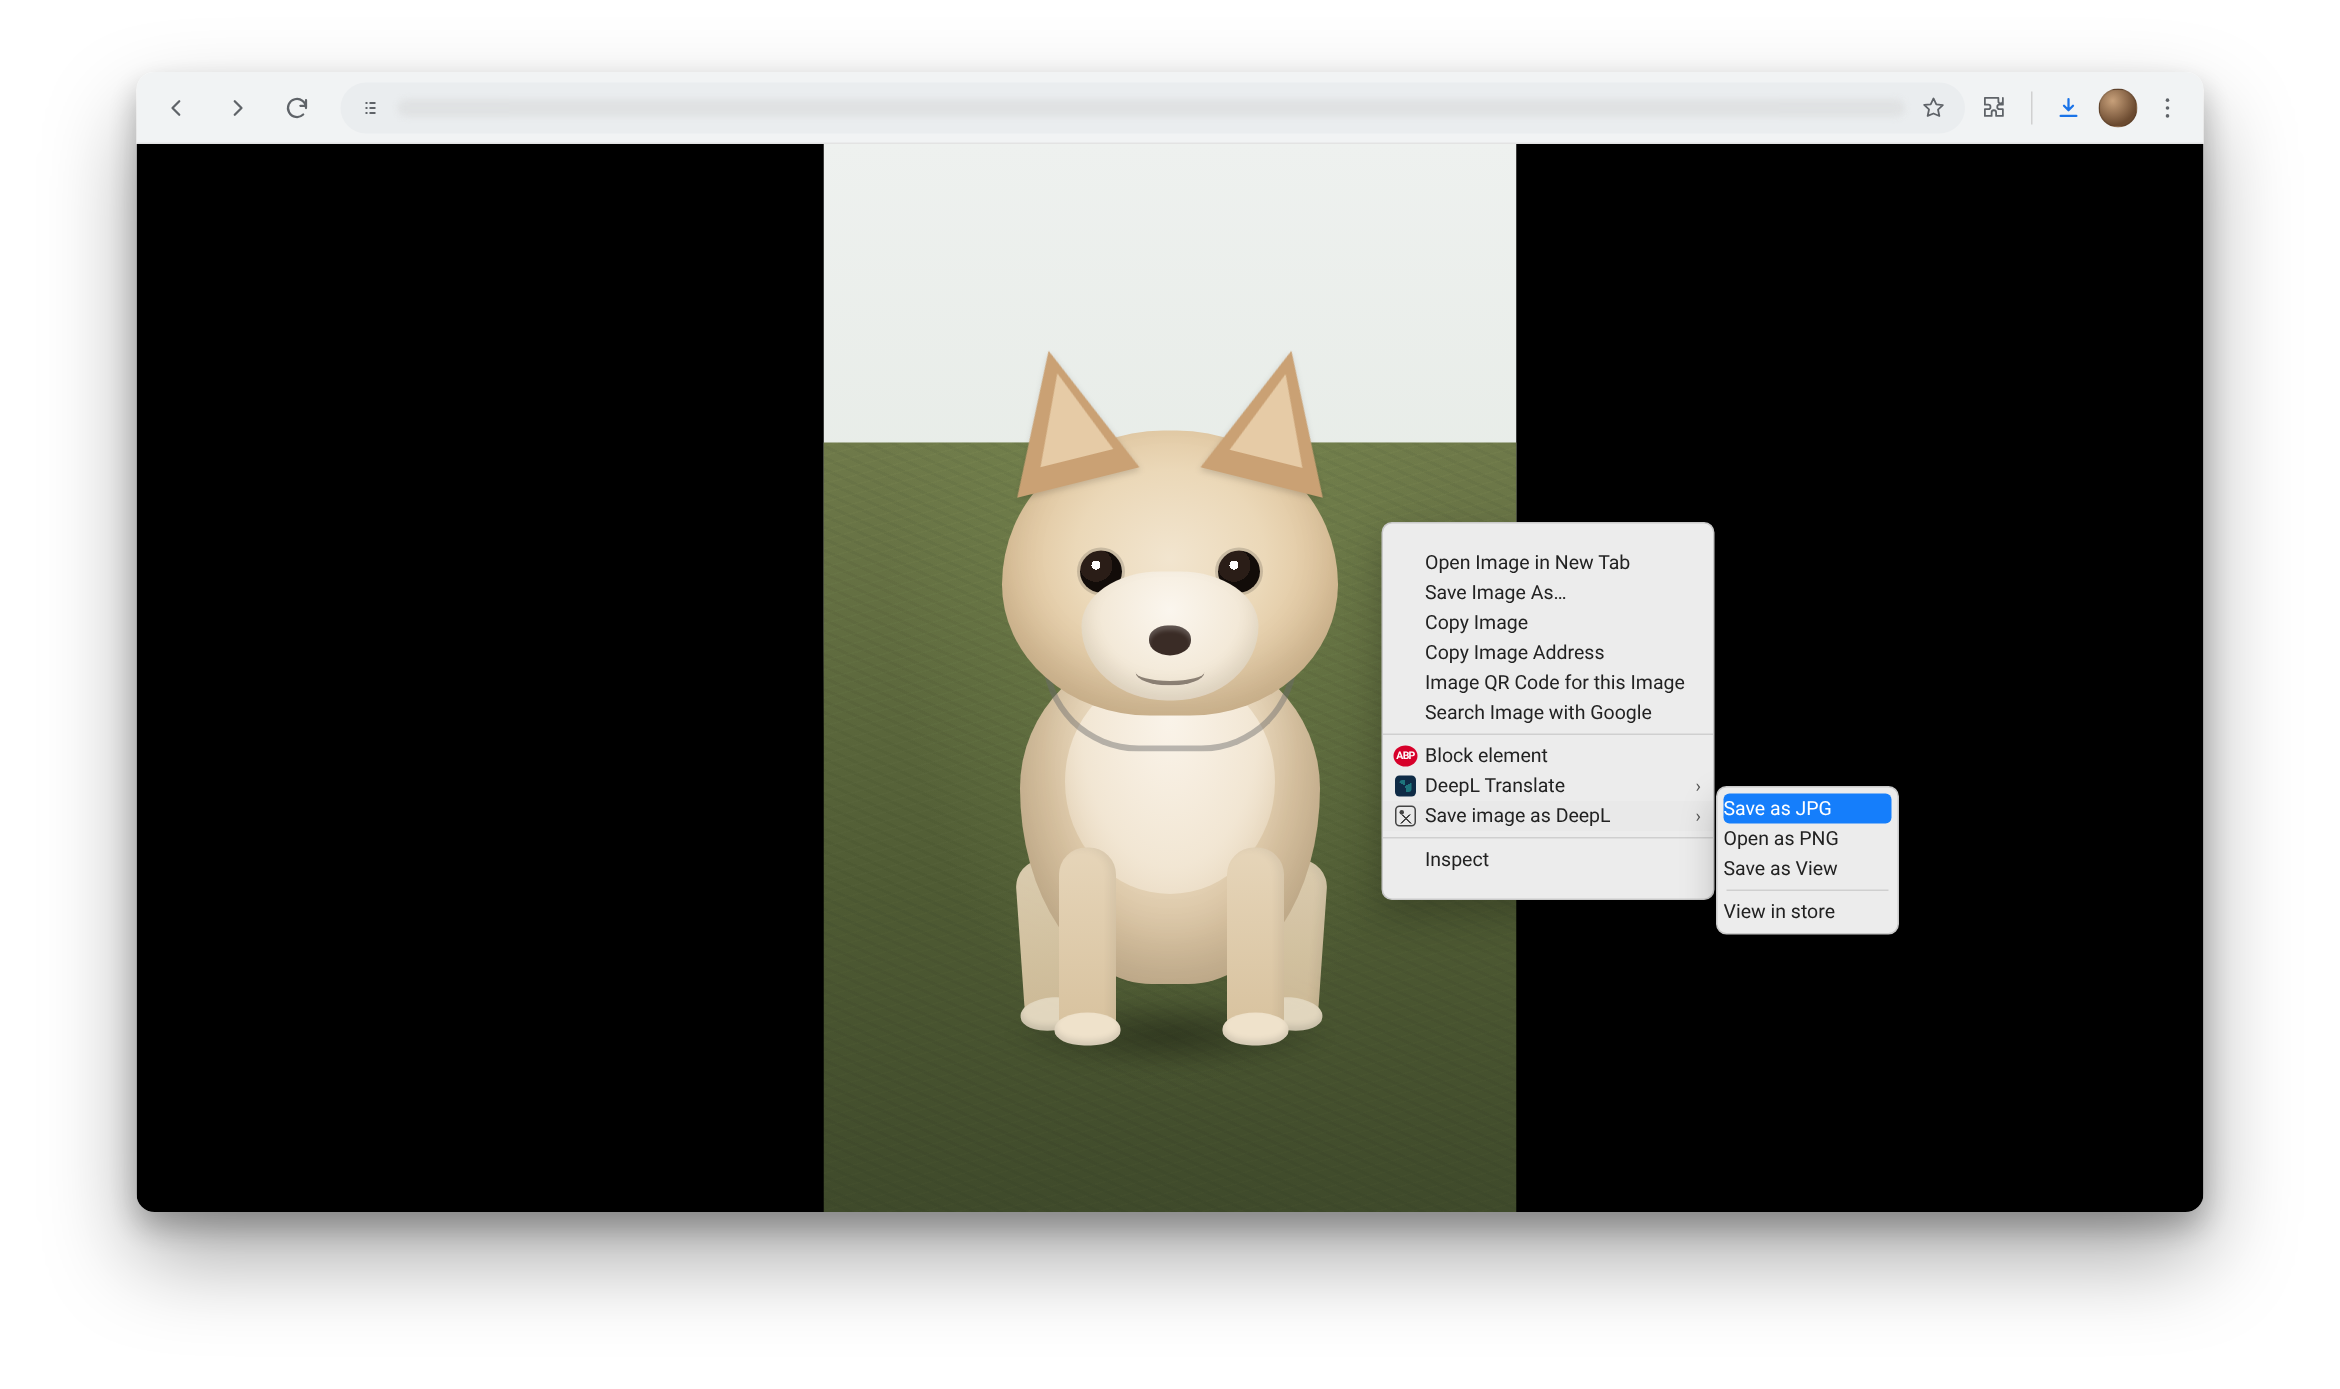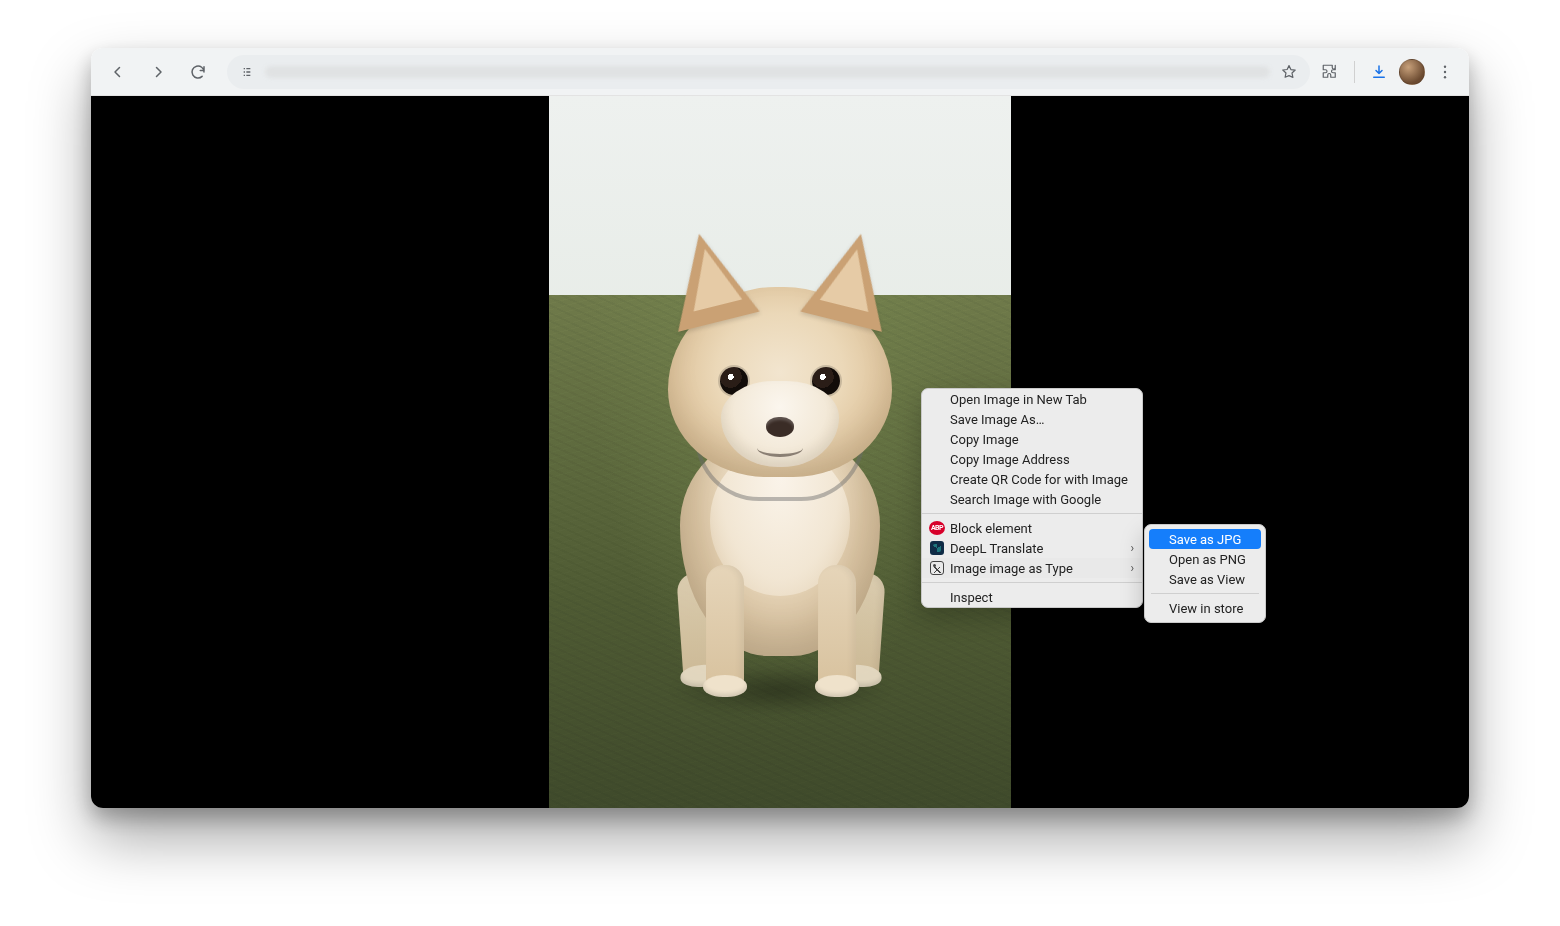--- a/index.html
+++ b/index.html
@@ -162,24 +162,23 @@
   
   .ctx {
     position:absolute;
     top: 252px;
     left: 830px;
     width: 222px;
     background: #ececec;
     border: 1px solid #c9c9c9;
     border-radius: 7px;
     box-shadow: 0 10px 24px rgba(0,0,0,0.22);
-    padding: 0 0;
+    padding: 16px 0;
     font-size: 13px;
     color: #222;
-    margin-top: 40px;
   }
   .ctx .mi {
     display:flex; align-items:center;
     height: 20px;
     padding: 0 10px 0 28px;
     position:relative;
     white-space: nowrap;
   }
   .ctx .mi .micon { position:absolute; left:7px; width:16px; height:16px; display:flex; align-items:center; justify-content:center; }
   .ctx .mi .chev { position:absolute; right:8px; color:#555; font-size:12px; }
@@ -199,21 +198,21 @@
     width: 122px;
     background:#ececec;
     border:1px solid #c9c9c9;
     border-radius:7px;
     box-shadow: 0 10px 24px rgba(0,0,0,0.22);
     padding:4px;
     font-size:13px;
     color:#222;
   }
   .submenu .smi {
-    height:20px; display:flex; align-items:center; padding:0 20px; border-radius:4px; white-space:nowrap;
+    height:20px; display:flex; align-items:center; padding:0 0; border-radius:4px; white-space:nowrap;
   }
   .submenu .smi.sel { background:#157efb; color:#fff; }
   .submenu .ssep { height:1px; background:#cfcfcf; margin:4px 2px; }
 </style>
 </head>
 <body>
 
 <div class="stage">
   <div class="browser-window">
 
@@ -301,21 +300,21 @@
         <div class="mi">
             <span>Save Image As…</span>
           </div>
         <div class="mi">
             <span>Copy Image</span>
           </div>
         <div class="mi">
             <span>Copy Image Address</span>
           </div>
         <div class="mi">
-            <span>Create QR Code for with Image</span>
+            <span>Image QR Code for this Image</span>
           </div>
         <div class="mi">
             <span>Search Image with Google</span>
           </div>
         <div class="sep"></div>
         <div class="mi">
           <span class="micon">
               <span class="abp">ABP</span>
             </span>
           <span>Block element</span>
@@ -324,21 +323,21 @@
           <span class="micon">
               <span class="deepl"></span>
             </span>
           <span>DeepL Translate</span>
           <span class="chev">›</span>
         </div>
         <div class="mi hl">
           <span class="micon">
               <span class="imgtype"></span>
             </span>
-          <span>Image image as Type</span>
+          <span>Save image as DeepL</span>
           <span class="chev">›</span>
         </div>
         <div class="sep"></div>
         <div class="mi">
             <span>Inspect</span>
           </div>
       </div>
 
       <div class="submenu">
         <div class="smi sel">

